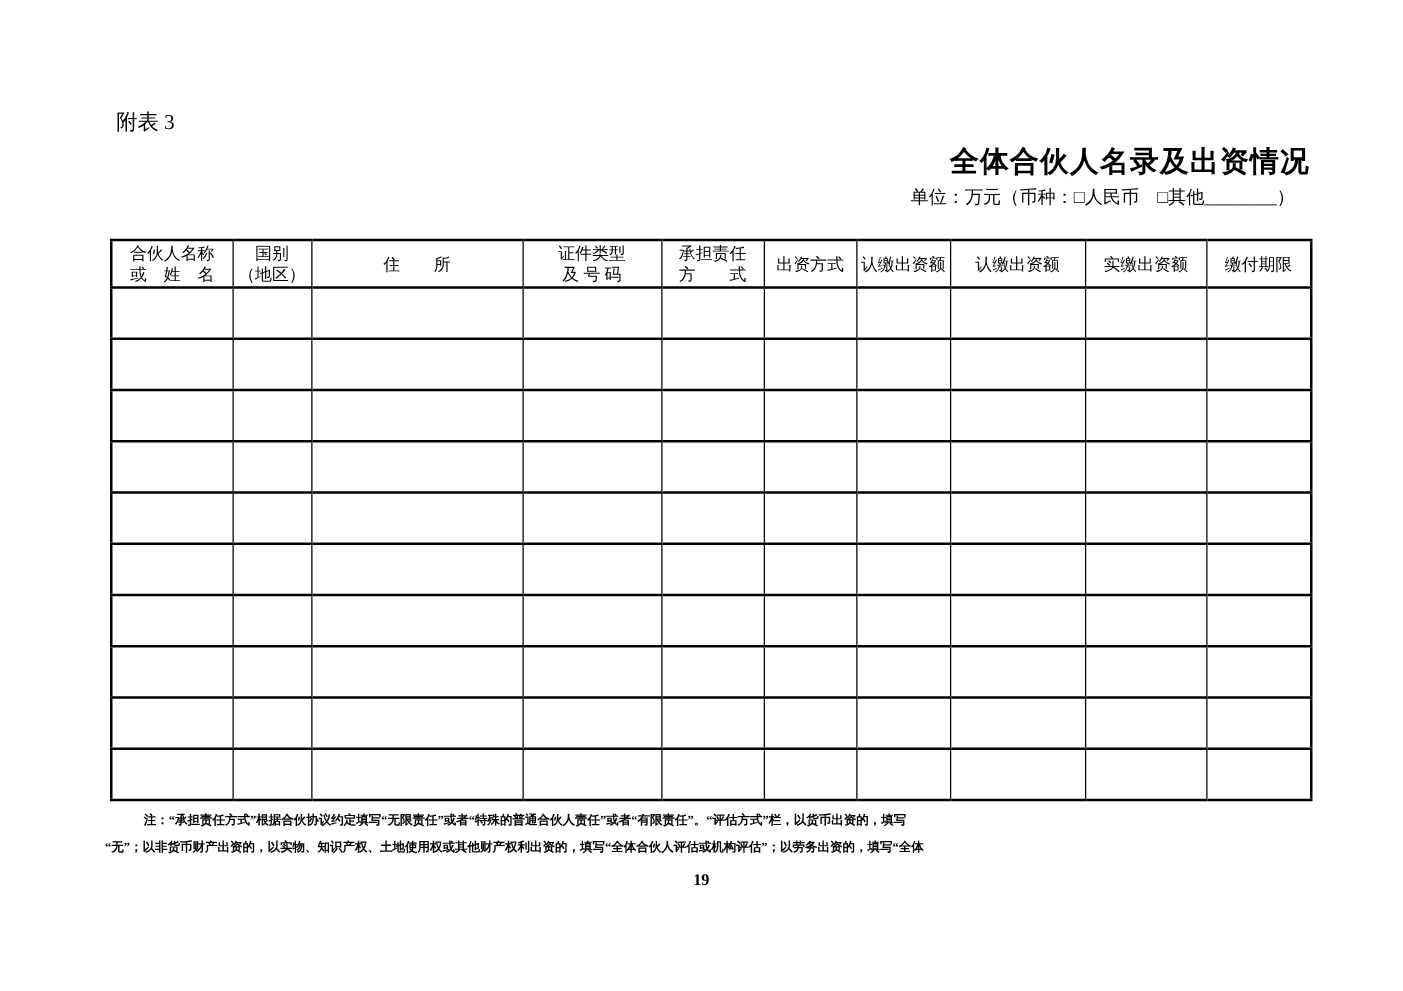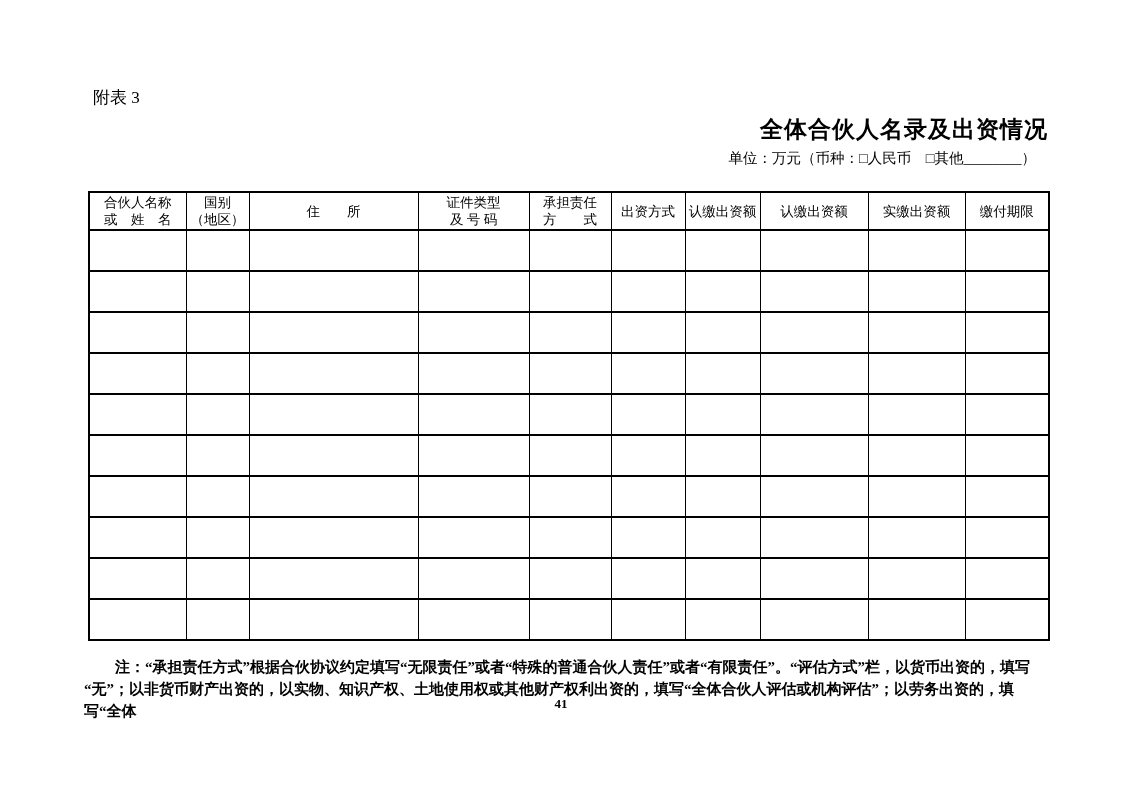--- a/index.html
+++ b/index.html
@@ -61,24 +61,24 @@
     height: 37px;
     font-weight: normal;
     font-size: 13.5px;
     line-height: 17px;
     white-space: pre-line;
   }
   table.partners td {
     height: 41px;
   }
   .note {
-    margin-top: 15px;
+    margin-top: 5px;
     width: 962px;
     margin-left: -4px;
-    font-size: 15px;
+    font-size: 10px;
     font-weight: 600;
     line-height: 22px;
   }
   .note .note-line.indent { text-indent: 31px; }
   .page-number {
     position: absolute;
     top: 696px;
     left: 0;
     width: 100%;
     text-align: center;
@@ -251,14 +251,14 @@
           </tr>
         </tbody>
     </table>
 
     <div class="note">
       <div class="note-line indent">注：“承担责任方式”根据合伙协议约定填写“无限责任”或者“特殊的普通合伙人责任”或者“有限责任”。“评估方式”栏，以货币出资的，填写</div>
       <div class="note-line">“无”；以非货币财产出资的，以实物、知识产权、土地使用权或其他财产权利出资的，填写“全体合伙人评估或机构评估”；以劳务出资的，填写“全体</div>
     </div>
   </div>
 
-  <div class="page-number">41</div>
+  <div class="page-number">19</div>
 </div>
 
 </body></html>

